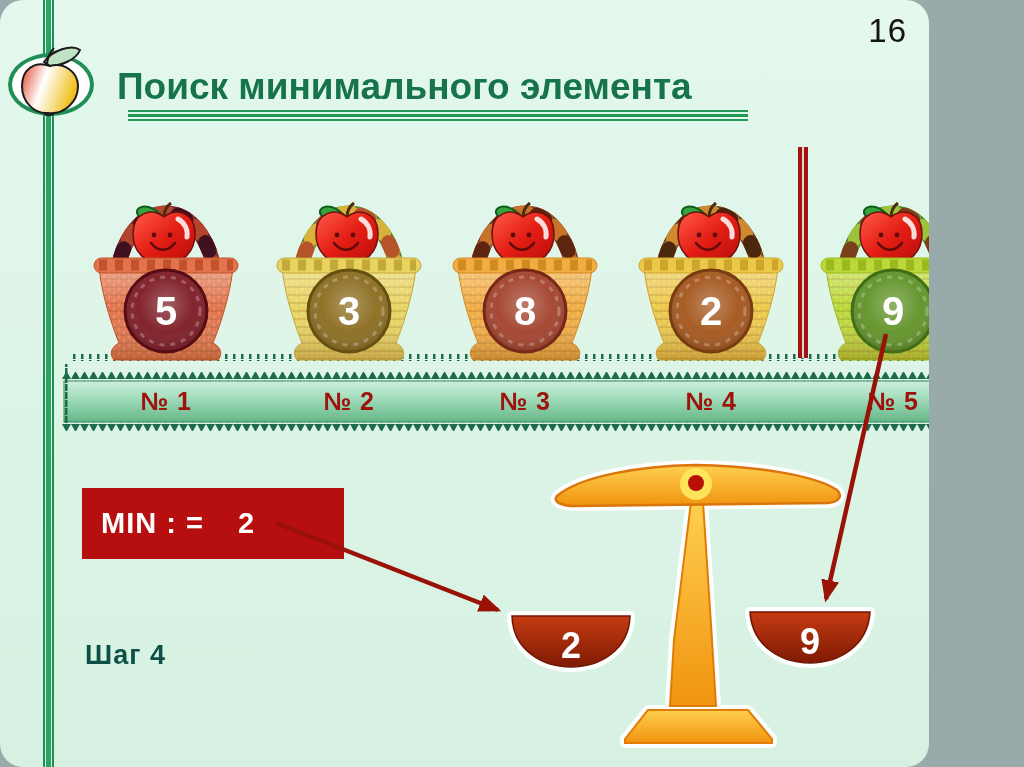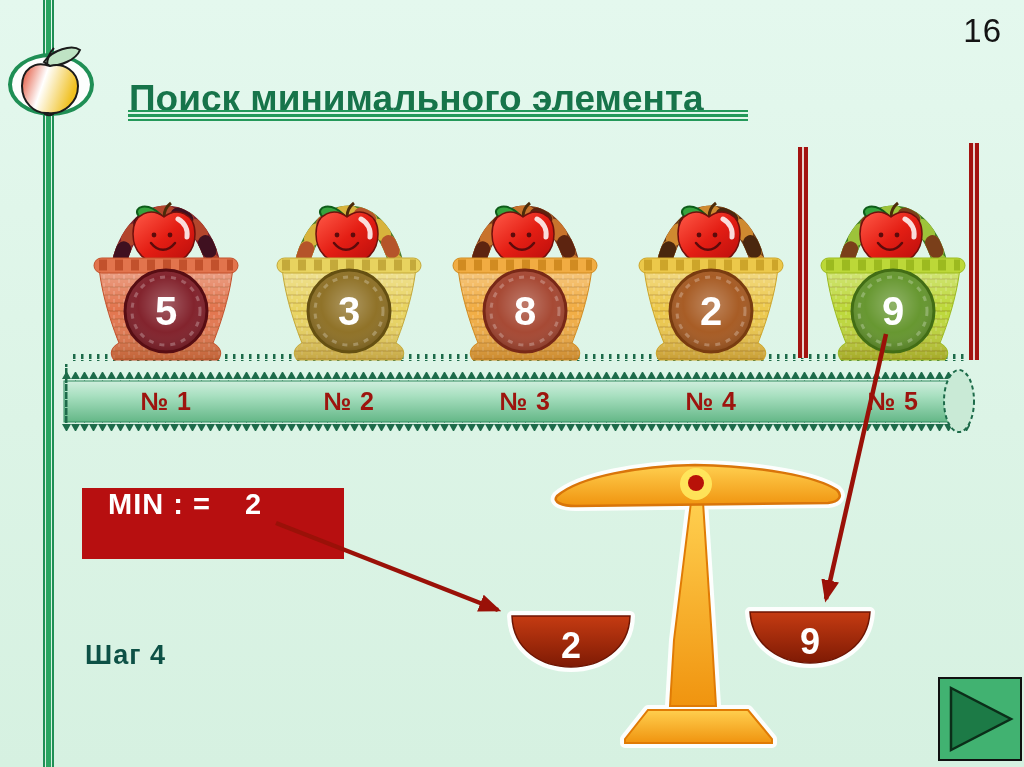--- a/index.html
+++ b/index.html
@@ -1,47 +1,48 @@
 <!DOCTYPE html>
 <html><head>
 <meta charset="utf-8">
 <style>
   html,body{margin:0;padding:0;background:#9aa;}
   .slide{
-    position:relative;width:1024px;height:767px;overflow:hidden;
+    position:relative;width:929px;height:767px;overflow:hidden;
     background:linear-gradient(180deg,#e4f8ee 0%,#dcf4e6 55%,#d6f1e1 100%);
     font-family:"Liberation Sans","DejaVu Sans",sans-serif;
+    border-radius:23px;
   }
   
   .vline{
     position:absolute;left:43px;top:0;width:11px;height:767px;
     background:linear-gradient(90deg,#1f8f55 0 2px,rgba(0,0,0,0) 2px 3px,#2aa561 3px 8px,rgba(0,0,0,0) 8px 9px,#1f8f55 9px 11px);
   }
   
   .logo{position:absolute;left:8px;top:50px;width:86px;height:62px;}
   .logo .ring{position:absolute;left:0;top:3px;width:78px;height:55px;border:4px solid #1f8f55;border-radius:50%;background:#fdfefd;}
   .logo svg{position:absolute;left:6px;top:-14px;}
   .page-number{position:absolute;right:22px;top:12px;font-size:33px;color:#141414;letter-spacing:1px;}
-  .title{position:absolute;left:117px;top:66px;margin:12px;font-size:37px;font-weight:bold;color:#17744a;letter-spacing:0px;white-space:nowrap;}
+  .title{position:absolute;left:117px;top:66px;margin:0;font-size:37px;font-weight:bold;color:#17744a;letter-spacing:0px;white-space:nowrap;}
   .title-underline{
     position:absolute;left:128px;top:110px;width:620px;height:13px;
     background:linear-gradient(180deg,#24995a 0 2px,rgba(0,0,0,0) 2px 4px,#24995a 4px 7px,rgba(0,0,0,0) 7px 9px,#24995a 9px 11px,rgba(0,0,0,0) 11px 13px);
   }
   .basket{position:absolute;top:147px;width:154px;height:230px;}
   .basket .num{font-weight:bold;}
   .redbar{position:absolute;width:11px;
     background:linear-gradient(90deg,#a31310 0 4px,#e7d3cd 4px 6px,#a31310 6px 10px,rgba(0,0,0,0) 10px);}
   .redbar.left{left:798px;top:147px;height:211px;}
   .redbar.right{left:969px;top:143px;height:217px;}
   .shelf{position:absolute;left:62px;top:352px;}
   .shelf-labels{position:absolute;left:62px;top:387px;width:916px;height:30px;}
   .shelf-label{position:absolute;transform:translateX(-50%);font-size:25px;font-weight:bold;color:#9d140e;letter-spacing:1px;white-space:nowrap;}
   .min-box{
     position:absolute;left:82px;top:488px;width:262px;height:71px;background:#b70f10;
-    display:flex;align-items:flex-start;padding-left:26px;box-sizing:border-box;
+    display:flex;align-items:center;padding-left:19px;box-sizing:border-box;
     color:#ffffff;font-weight:bold;font-size:29px;letter-spacing:1px;
   }
   .min-box .value{margin-left:34px;}
   .expression{position:absolute;left:111px;top:583px;font-size:27px;color:#1d1d1d;letter-spacing:1.5px;white-space:nowrap;}
   .step{position:absolute;left:85px;top:640px;font-size:27px;font-weight:bold;color:#0d5146;letter-spacing:1px;}
   .scale-svg{position:absolute;left:480px;top:440px;}
   .arrows-svg{position:absolute;left:0;top:0;pointer-events:none;}
   .next-button{
     position:absolute;left:938px;top:677px;width:84px;height:84px;
     background:#41b271;border:2px solid #101010;box-sizing:border-box;cursor:pointer;

